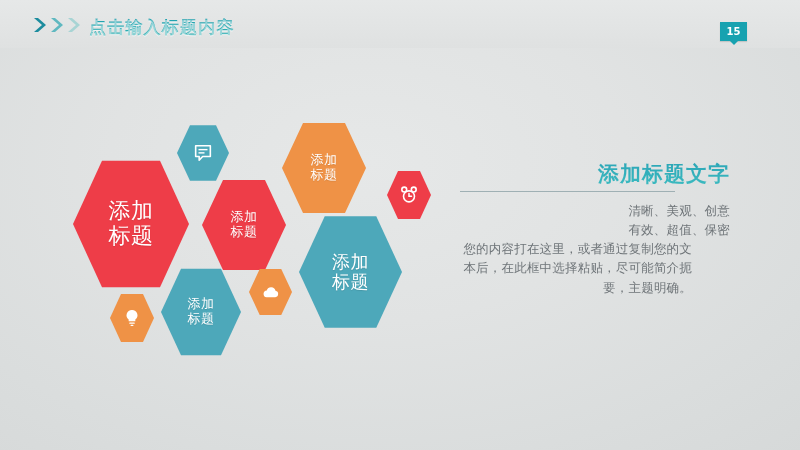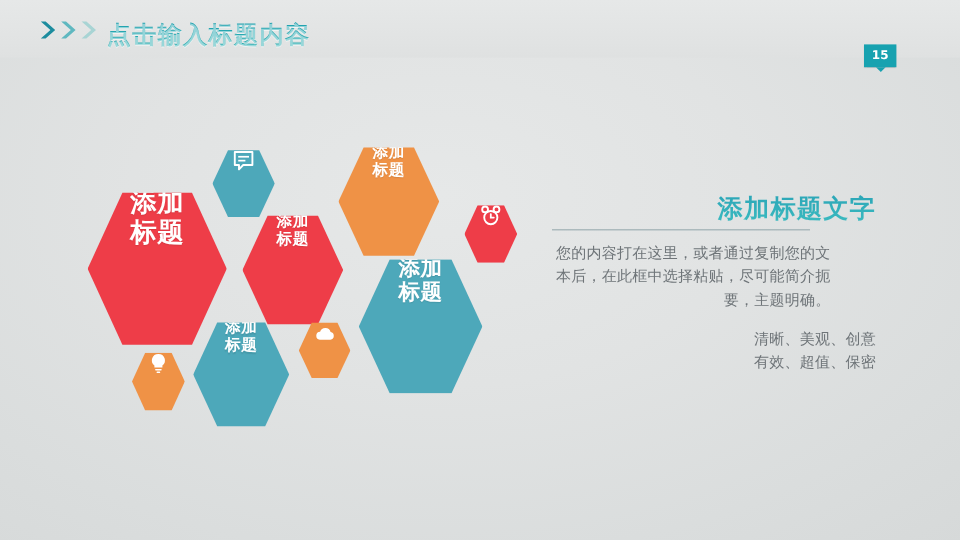--- a/index.html
+++ b/index.html
@@ -17,52 +17,52 @@
   
   #header {
     position:absolute; left:0; top:0; width:800px; height:48px;
     background:linear-gradient(180deg,#E6E8E8 0%, #E2E4E4 60%, #DFE1E1 100%);
     display:flex; align-items:center;
   }
   #chevrons { position:absolute; left:33px; top:17px; display:flex; gap:1px; }
   .chev { display:block; }
   #header-title {
     position:absolute; left:89px; top:16px;
-    font-size:20px; font-weight:bold; letter-spacing:1.2px;
+    font-size:17px; font-weight:bold; letter-spacing:1.2px;
     color:#1CA1AD;
     background:linear-gradient(180deg,#1E9FAE 0%, #34B3B4 100%);
     -webkit-background-clip:text; background-clip:text;
     -webkit-text-fill-color:transparent;
     text-shadow:0 1px 0 rgba(255,255,255,.5);
     white-space:nowrap;
   }
   #page-badge {
-    position:absolute; right:53px; top:37px;
+    position:absolute; right:53px; top:22px;
     width:27px; height:19px;
     background:#17A2B0;
     color:#ffffff; font-size:10px; font-weight:bold;
     display:flex; align-items:center; justify-content:center;
     box-shadow:0 1px 1px rgba(0,0,0,.12);
   }
   #page-badge::after {
     content:""; position:absolute; left:50%; bottom:-4px;
     transform:translateX(-50%);
     border-left:4px solid transparent; border-right:4px solid transparent;
     border-top:4px solid #17A2B0;
   }
   
   #hex-cluster { position:absolute; left:0; top:0; width:470px; height:450px; }
   .hex {
     position:absolute;
     clip-path:polygon(25% 2%, 75% 2%, 100% 50%, 75% 98%, 25% 98%, 0% 50%);
-    display:flex; align-items:flex-start; justify-content:center;
+    display:flex; align-items:center; justify-content:center;
     text-align:center;
     color:#ffffff;
     line-height:1.12;
-    font-weight:bold;
+    font-weight:normal;
     filter:drop-shadow(2px 3px 2px rgba(90,95,100,.33));
   }
   .hex .hex-label { display:block; white-space:pre-line; letter-spacing:.5px;
       text-shadow:0 1px 1px rgba(0,0,0,.10); }
   .hex svg { display:block; }
   
   #hex-red-big   { left:73px;  top:158px; width:116px; height:132px; background:#EE3D48; }
   #hex-red-big .hex-label { font-size:22px; }
   #hex-red-mid   { left:202px; top:178px; width:84px;  height:94px;  background:#EE3D48; }
   #hex-red-mid .hex-label { font-size:13px; }
@@ -178,18 +178,18 @@
         <rect x="8.7" y="17.3" width="6.6" height="1.6" rx="0.7" fill="#ffffff"></rect>
         <rect x="10.2" y="20" width="3.6" height="1.5" rx="0.7" fill="#ffffff"></rect>
       </svg>
     </div>
 
   </div>
 
   <div id="text-col">
     <div id="body-title">添加标题文字</div>
     <div id="title-underline"></div>
-    <div id="body-paragraph">您的内容打在这里，或者通过复制您的文本后，在此框中选择粘贴，尽可能简介扼要，主题明确。</div>
     <div id="body-keywords">清晰、美观、创意
 有效、超值、保密</div>
+    <div id="body-paragraph">您的内容打在这里，或者通过复制您的文本后，在此框中选择粘贴，尽可能简介扼要，主题明确。</div>
   </div>
 
 </div>
 
 </body></html>

